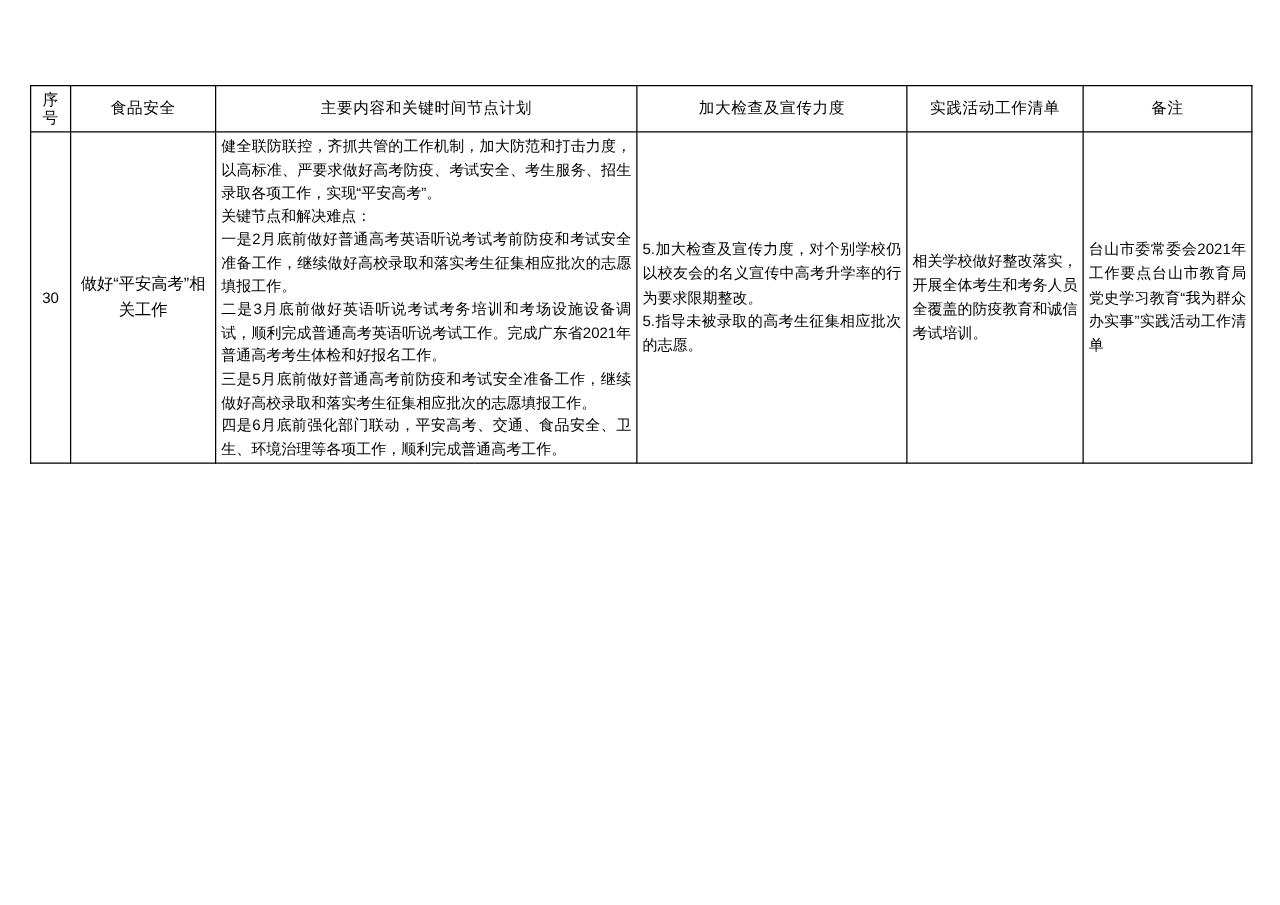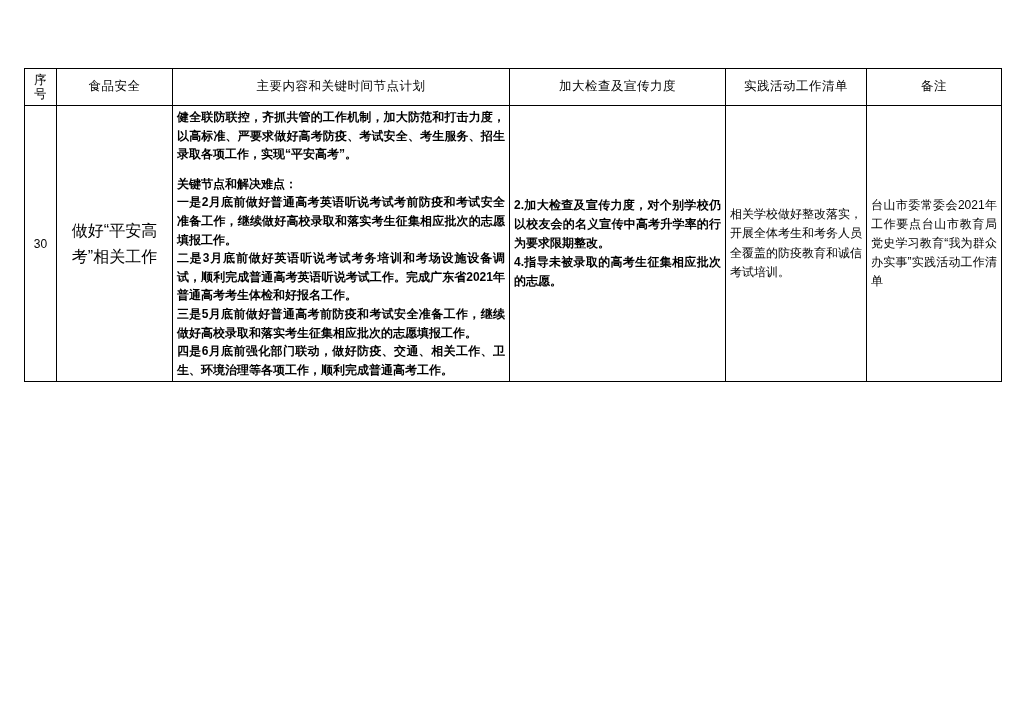--- a/index.html
+++ b/index.html
@@ -56,21 +56,21 @@
   .col-next { width: 141px; }
   .col-remark { width: 135px; }
 
   td.cell-seq {
     text-align: center;
     font-size: 12px;
     vertical-align: middle;
   }
   td.cell-task {
     text-align: center;
-    font-size: 16px;
+    font-size: 13px;
     line-height: 1.6;
     vertical-align: middle;
   }
   td.cell-main {
     font-size: 12px;
     line-height: 1.55;
     vertical-align: top;
     padding: 6px 6px 6px 6px;
     text-align: justify;
   }
@@ -92,22 +92,22 @@
     font-size: 12px;
     line-height: 1.6;
     vertical-align: middle;
     padding: 6px;
     text-align: justify;
   }
   .seq-stack {
     display: block;
     line-height: 1.15;
   }
-  .para { margin: 0 0 0 0; font-weight: bold; }
-  .bold { font-weight: bold; margin-top: 11px; }
+  .para { margin: 0 0 0 0; }
+  .bold { font-weight: normal; }
 </style>
 </head>
 <body>
 
 <div class="page">
   <div class="table-wrap">
     <table class="doc-table">
       <colgroup>
         <col class="col-seq">
         <col class="col-task">
@@ -132,25 +132,25 @@
       <tbody>
         <tr>
           <td class="cell-seq">30</td>
           <td class="cell-task">做好“平安高考”相关工作</td>
           <td class="cell-main">
             <p class="para">健全联防联控，齐抓共管的工作机制，加大防范和打击力度，以高标准、严要求做好高考防疫、考试安全、考生服务、招生录取各项工作，实现“平安高考”。</p>
             <p class="para bold">关键节点和解决难点：</p>
             <p class="para">一是2月底前做好普通高考英语听说考试考前防疫和考试安全准备工作，继续做好高校录取和落实考生征集相应批次的志愿填报工作。</p>
             <p class="para">二是3月底前做好英语听说考试考务培训和考场设施设备调试，顺利完成普通高考英语听说考试工作。完成广东省2021年普通高考考生体检和好报名工作。</p>
             <p class="para">三是5月底前做好普通高考前防疫和考试安全准备工作，继续做好高校录取和落实考生征集相应批次的志愿填报工作。</p>
-            <p class="para">四是6月底前强化部门联动，做好防疫、交通、相关工作、卫生、环境治理等各项工作，顺利完成普通高考工作。</p>
+            <p class="para">四是6月底前强化部门联动，平安高考、交通、食品安全、卫生、环境治理等各项工作，顺利完成普通高考工作。</p>
           </td>
           <td class="cell-progress">
-            <p class="para">2.加大检查及宣传力度，对个别学校仍以校友会的名义宣传中高考升学率的行为要求限期整改。</p>
-            <p class="para">4.指导未被录取的高考生征集相应批次的志愿。</p>
+            <p class="para">5.加大检查及宣传力度，对个别学校仍以校友会的名义宣传中高考升学率的行为要求限期整改。</p>
+            <p class="para">5.指导未被录取的高考生征集相应批次的志愿。</p>
           </td>
           <td class="cell-next">相关学校做好整改落实，开展全体考生和考务人员全覆盖的防疫教育和诚信考试培训。</td>
           <td class="cell-remark">台山市委常委会2021年工作要点台山市教育局党史学习教育“我为群众办实事”实践活动工作清单</td>
         </tr>
       </tbody>
     </table>
   </div>
 </div>
 
 </body></html>

